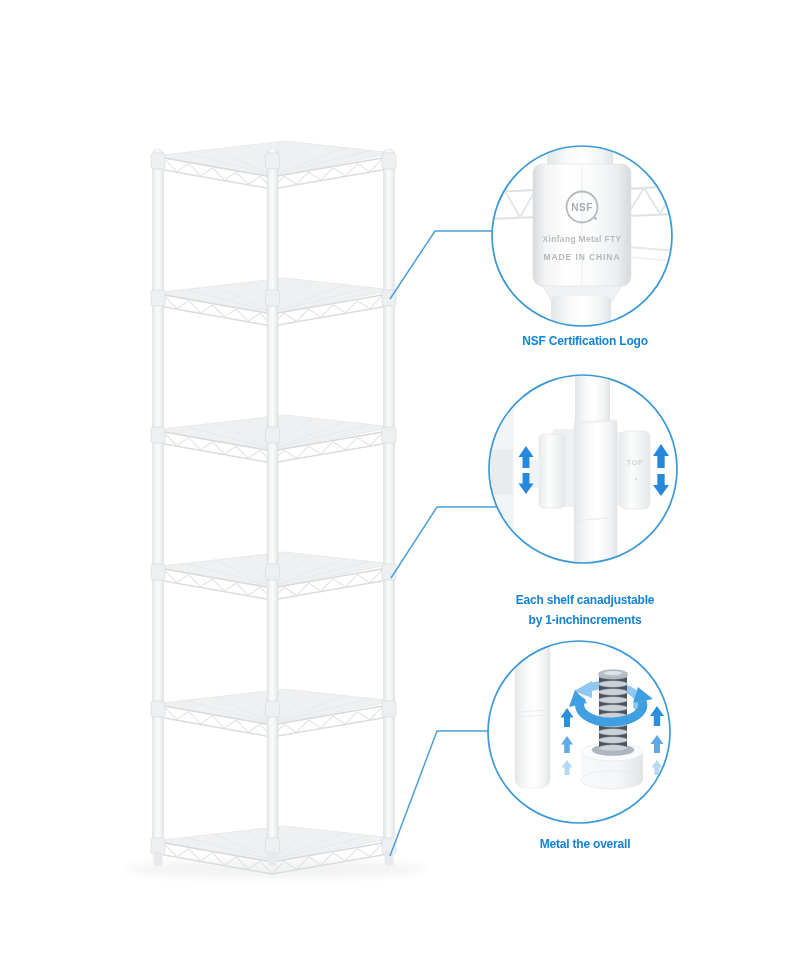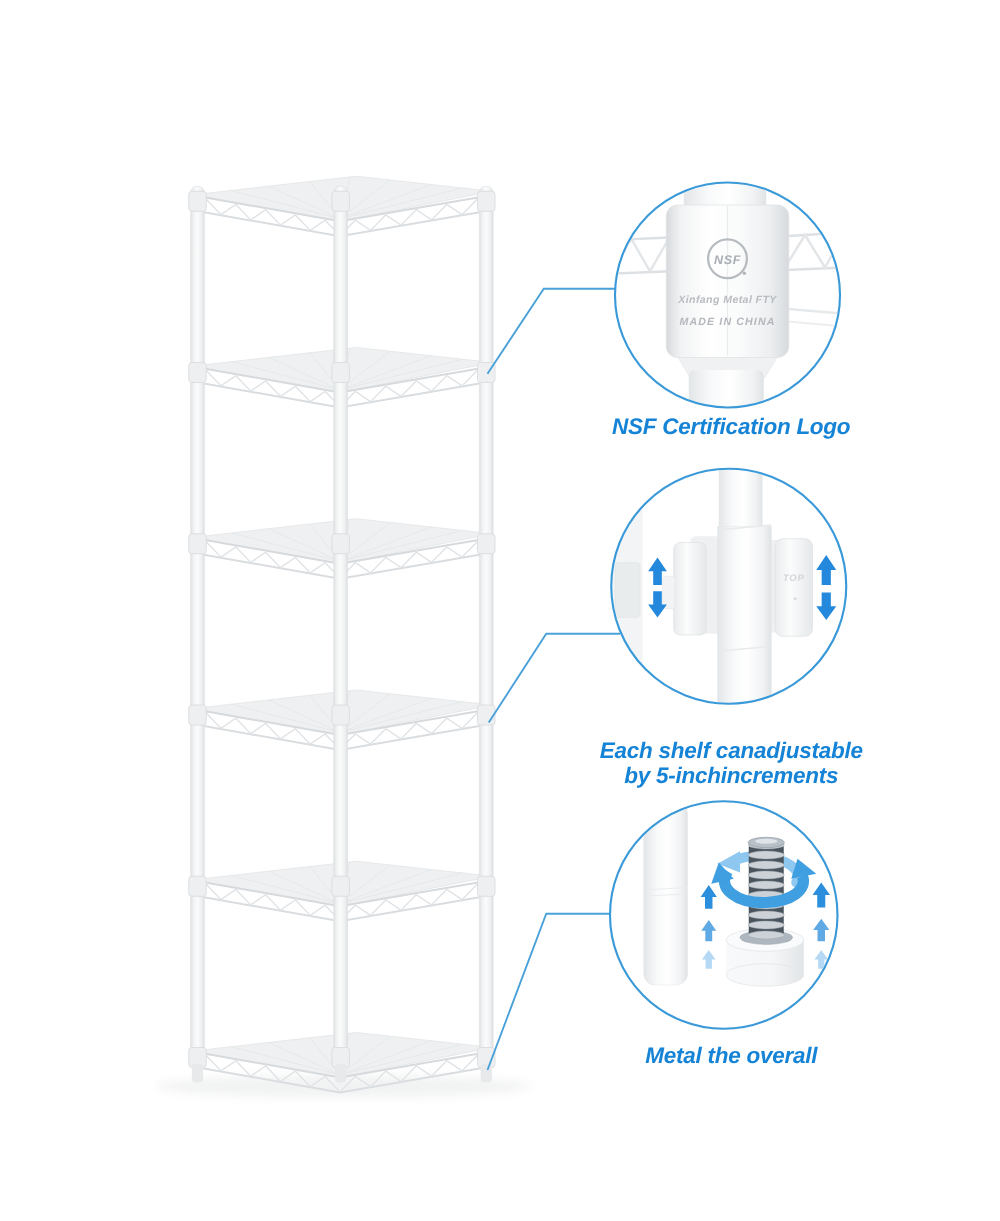--- a/index.html
+++ b/index.html
@@ -1,28 +1,28 @@
 <!DOCTYPE html>
 <html><head>
 <meta charset="utf-8">
 <style>
   html,body{margin:0;padding:0;background:#ffffff;}
   .stage{position:relative;width:713px;height:977px;background:#ffffff;overflow:hidden;
-         font-family:"Liberation Sans",sans-serif;font-style:italic;}
+         font-family:"Liberation Sans",sans-serif;}
   svg{position:absolute;left:0;top:0;}
   .leader{fill:none;stroke:#4aa1d9;stroke-width:1.5;}
   .ring{fill:none;stroke:#3a99d8;stroke-width:1.7;}
   .ringfill{fill:#ffffff;stroke:none;}
   text{font-family:"Liberation Sans",sans-serif;}
   .nsf-logo-text{font-size:10px;font-weight:700;fill:#a9aeb4;letter-spacing:.5px;text-anchor:middle;}
   .emboss{font-size:8.5px;font-weight:700;fill:#b9bdc2;letter-spacing:.3px;text-anchor:middle;}
   .emboss2{font-size:8.5px;font-weight:700;fill:#b4b8bd;letter-spacing:.9px;text-anchor:middle;}
   .top-label{font-size:7.5px;font-weight:700;fill:#d2d5d9;letter-spacing:.6px;text-anchor:middle;}
   .caption{position:absolute;width:250px;text-align:center;color:#1583d6;
-           font-weight:700;font-size:18px;line-height:20px;letter-spacing:-0.2px;}
+           font-weight:700;font-size:12px;line-height:20px;letter-spacing:-0.2px;}
 </style>
 </head>
 <body>
 
 <div class="stage">
 <svg id="scene" width="800" height="977" viewBox="0 0 800 977">
   <defs>
     <linearGradient id="postGrad" x1="0" y1="0" x2="1" y2="0">
       <stop offset="0" stop-color="#dfe2e4"></stop>
           <stop offset=".25" stop-color="#f3f4f5"></stop>
@@ -285,18 +285,18 @@
             <path d="M 657 760 L 662.5 767.5 L 659.53 767.5 L 659.53 775 L 654.47 775 L 654.47 767.5 L 651.5 767.5 Z" fill="#b5d9f4"></path>
           </g>
     </g>
     <circle class="ring" cx="579" cy="732" r="91"></circle>
   </g>
 </svg>
 
 <div class="caption" style="left:460px;top:331px">NSF Certification Logo</div>
 <div class="caption" style="left:460px;top:590px">
   <div>Each shelf canadjustable</div>
-  <div>by 5-inchincrements</div>
+  <div>by 1-inchincrements</div>
 </div>
 <div class="caption" style="left:460px;top:834px">
   <div>Metal the overall</div>
 </div>
 </div>
 
 </body></html>

